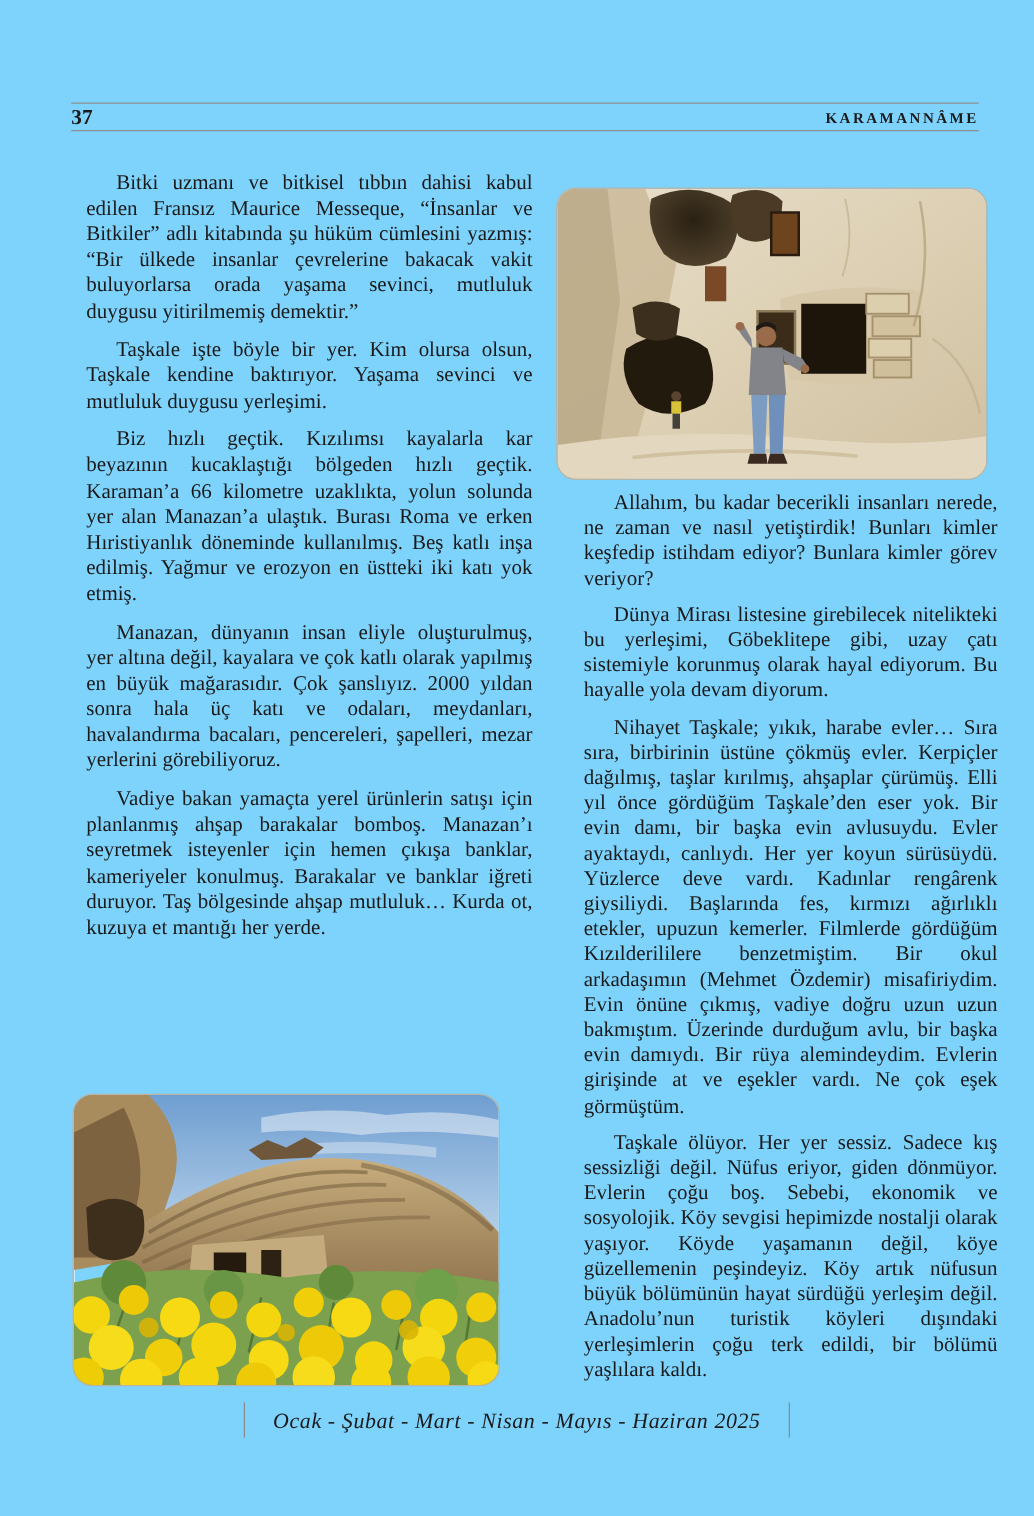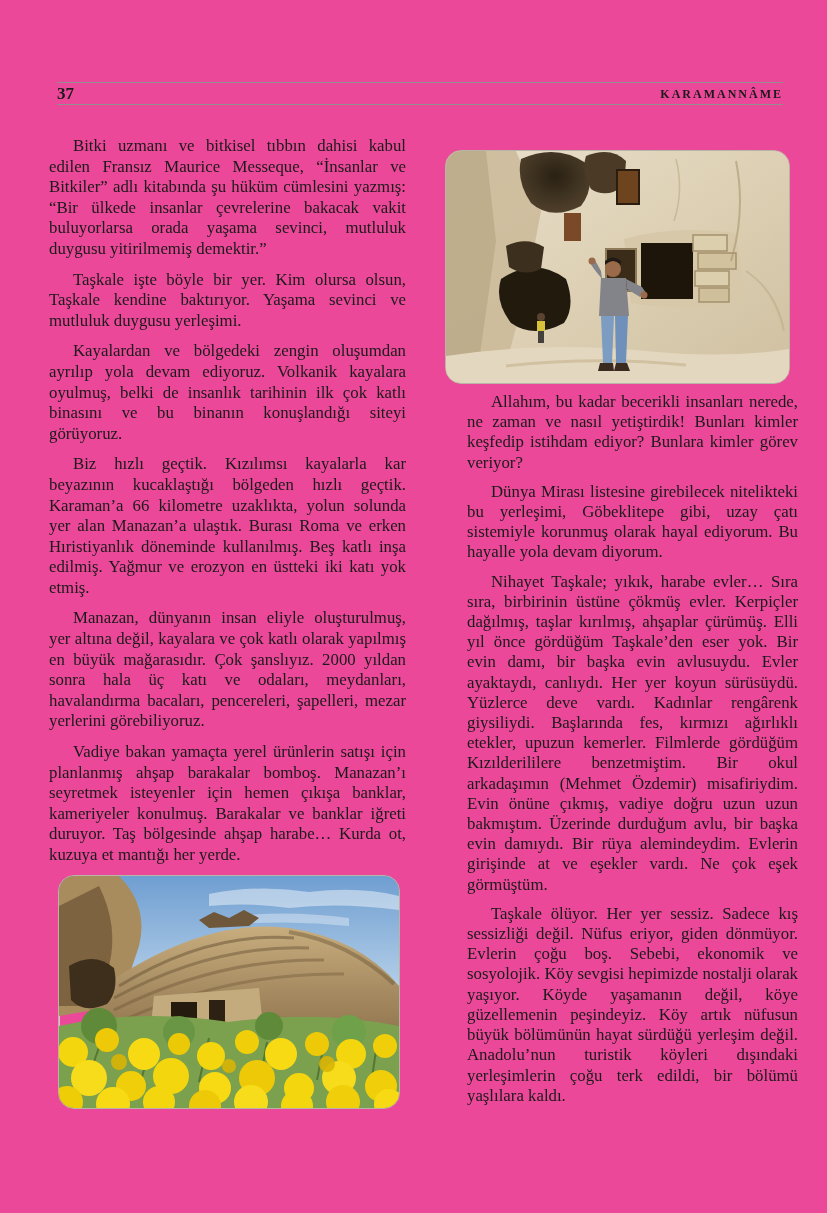--- a/index.html
+++ b/index.html
@@ -1,36 +1,36 @@
 <!DOCTYPE html>
 <html><head>
 <meta charset="utf-8">
 <style>
   html,body { margin:0; padding:0; background:#ffffff; }
   .page {
     position:relative;
     width:827px; height:1213px;
-    background:#ec4899;
+    background:#7dd3fc;
     font-family:"Liberation Serif", serif;
     color:#1a1a1a;
     overflow:hidden;
   }
   
   .header {
     position:absolute; left:57px; top:82px; width:726px; height:21px;
     border-top:1px solid #8f8f8f;
     border-bottom:1px solid #8f8f8f;
     display:flex; align-items:center; justify-content:space-between;
   }
   .page-number { font-weight:bold; font-size:17px; padding-top:1px; }
   .journal-title { font-weight:bold; font-size:12px; letter-spacing:2px; padding-top:1px; }
   
   .col { position:absolute; width:357px; font-size:16.8px; line-height:20.6px; text-align:justify; }
   .col p { margin:0 0 10px 0; text-indent:24px; }
-  .col-left  { left:49px;  top:136px; }
+  .col-left  { left:69px;  top:136px; }
   .col-right { left:443px; top:392px; width:355px; line-height:20.2px; }
   .col-right p { margin-bottom:9px;margin-left:24px; }
   
   .photo {
     position:absolute;
     border:1px solid #b8b4a6;
     border-radius:16px;
     overflow:hidden;
     box-shadow:0 0 0 1px rgba(255,255,255,0.6) inset;
   }
@@ -121,24 +121,23 @@
         <path d="M169,165 L182,165 L180,212 L170,212 Z" fill="#6f90ba"></path>
         <path d="M154,212 L167,212 L168,220 L152,220 Z" fill="#3a2a20"></path>
         <path d="M170,212 L181,212 L184,220 L168,220 Z" fill="#3a2a20"></path>
       </g>
     </svg>
   </div>
 
   <div class="col col-left">
     <p>Bitki uzmanı ve bitkisel tıbbın dahisi kabul edilen Fransız Maurice Messeque, “İnsanlar ve Bitkiler” adlı kitabında şu hüküm cümlesini yazmış: “Bir ülkede insanlar çevrelerine bakacak vakit buluyorlarsa orada yaşama sevinci, mutluluk duygusu yitirilmemiş demektir.”</p>
     <p>Taşkale işte böyle bir yer. Kim olursa olsun, Taşkale kendine baktırıyor. Yaşama sevinci ve mutluluk duygusu yerleşimi.</p>
-    <p>Kayalardan ve bölgedeki zengin oluşumdan ayrılıp yola devam ediyoruz. Volkanik kayalara oyulmuş, belki de insanlık tarihinin ilk çok katlı binasını ve bu binanın konuşlandığı siteyi görüyoruz.</p>
     <p>Biz hızlı geçtik. Kızılımsı kayalarla kar beyazının kucaklaştığı bölgeden hızlı geçtik. Karaman’a 66 kilometre uzaklıkta, yolun solunda yer alan Manazan’a ulaştık. Burası Roma ve erken Hıristiyanlık döneminde kullanılmış. Beş katlı inşa edilmiş. Yağmur ve erozyon en üstteki iki katı yok etmiş.</p>
     <p>Manazan, dünyanın insan eliyle oluşturulmuş, yer altına değil, kayalara ve çok katlı olarak yapılmış en büyük mağarasıdır. Çok şanslıyız. 2000 yıldan sonra hala üç katı ve odaları, meydanları, havalandırma bacaları, pencereleri, şapelleri, mezar yerlerini görebiliyoruz.</p>
-    <p>Vadiye bakan yamaçta yerel ürünlerin satışı için planlanmış ahşap barakalar bomboş. Manazan’ı seyretmek isteyenler için hemen çıkışa banklar, kameriyeler konulmuş. Barakalar ve banklar iğreti duruyor. Taş bölgesinde ahşap harabe… Kurda ot, kuzuya et mantığı her yerde.</p>
+    <p>Vadiye bakan yamaçta yerel ürünlerin satışı için planlanmış ahşap barakalar bomboş. Manazan’ı seyretmek isteyenler için hemen çıkışa banklar, kameriyeler konulmuş. Barakalar ve banklar iğreti duruyor. Taş bölgesinde ahşap mutluluk… Kurda ot, kuzuya et mantığı her yerde.</p>
   </div>
 
   <div class="col col-right">
     <p>Allahım, bu kadar becerikli insanları nerede, ne zaman ve nasıl yetiştirdik! Bunları kimler keşfedip istihdam ediyor? Bunlara kimler görev veriyor?</p>
     <p>Dünya Mirası listesine girebilecek nitelikteki bu yerleşimi, Göbeklitepe gibi, uzay çatı sistemiyle korunmuş olarak hayal ediyorum. Bu hayalle yola devam diyorum.</p>
     <p>Nihayet Taşkale; yıkık, harabe evler… Sıra sıra, birbirinin üstüne çökmüş evler. Kerpiçler dağılmış, taşlar kırılmış, ahşaplar çürümüş. Elli yıl önce gördüğüm Taşkale’den eser yok. Bir evin damı, bir başka evin avlusuydu. Evler ayaktaydı, canlıydı. Her yer koyun sürüsüydü. Yüzlerce deve vardı. Kadınlar rengârenk giysiliydi. Başlarında fes, kırmızı ağırlıklı etekler, upuzun kemerler. Filmlerde gördüğüm Kızılderililere benzetmiştim. Bir okul arkadaşımın (Mehmet Özdemir) misafiriydim. Evin önüne çıkmış, vadiye doğru uzun uzun bakmıştım. Üzerinde durduğum avlu, bir başka evin damıydı. Bir rüya alemindeydim. Evlerin girişinde at ve eşekler vardı. Ne çok eşek görmüştüm.</p>
     <p>Taşkale ölüyor. Her yer sessiz. Sadece kış sessizliği değil. Nüfus eriyor, giden dönmüyor. Evlerin çoğu boş. Sebebi, ekonomik ve sosyolojik. Köy sevgisi hepimizde nostalji olarak yaşıyor. Köyde yaşamanın değil, köye güzellemenin peşindeyiz. Köy artık nüfusun büyük bölümünün hayat sürdüğü yerleşim değil. Anadolu’nun turistik köyleri dışındaki yerleşimlerin çoğu terk edildi, bir bölümü yaşlılara kaldı.</p>
   </div>
 
   <div class="photo photo-flowers">
@@ -219,14 +218,19 @@
           <circle cx="238" cy="230" r="16" fill="#f4d60e"></circle>
         <circle cx="284" cy="226" r="17" fill="#f0cf0a"></circle>
           <circle cx="330" cy="228" r="15" fill="#f7da14"></circle>
         <circle cx="60" cy="186" r="8" fill="#d8b406" opacity="0.9"></circle>
         <circle cx="170" cy="190" r="7" fill="#d8b406" opacity="0.9"></circle>
         <circle cx="268" cy="188" r="8" fill="#d8b406" opacity="0.9"></circle>
       </g>
     </svg>
   </div>
 
+  <div class="footer">
+    <span class="footer-bar"></span>
+    <span class="footer-text">Ocak - Şubat - Mart - Nisan - Mayıs - Haziran 2025</span>
+    <span class="footer-bar"></span>
+  </div>
 
 </div>
 
 </body></html>

